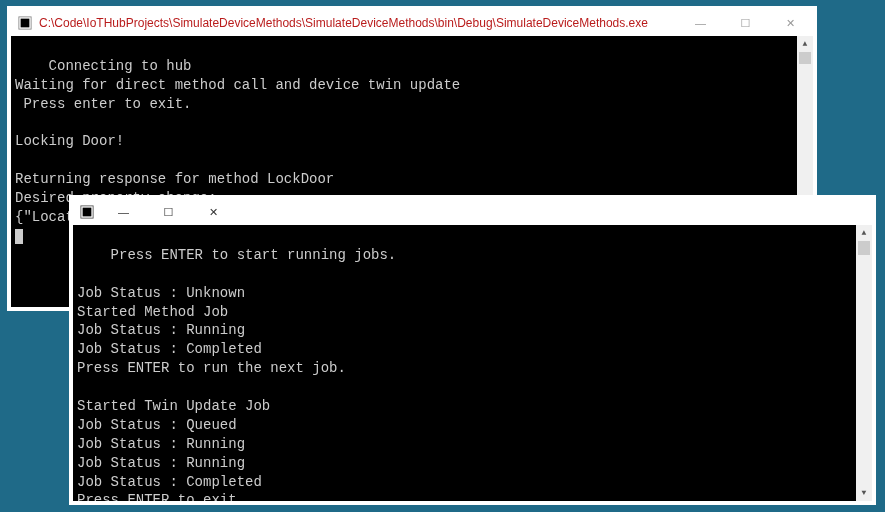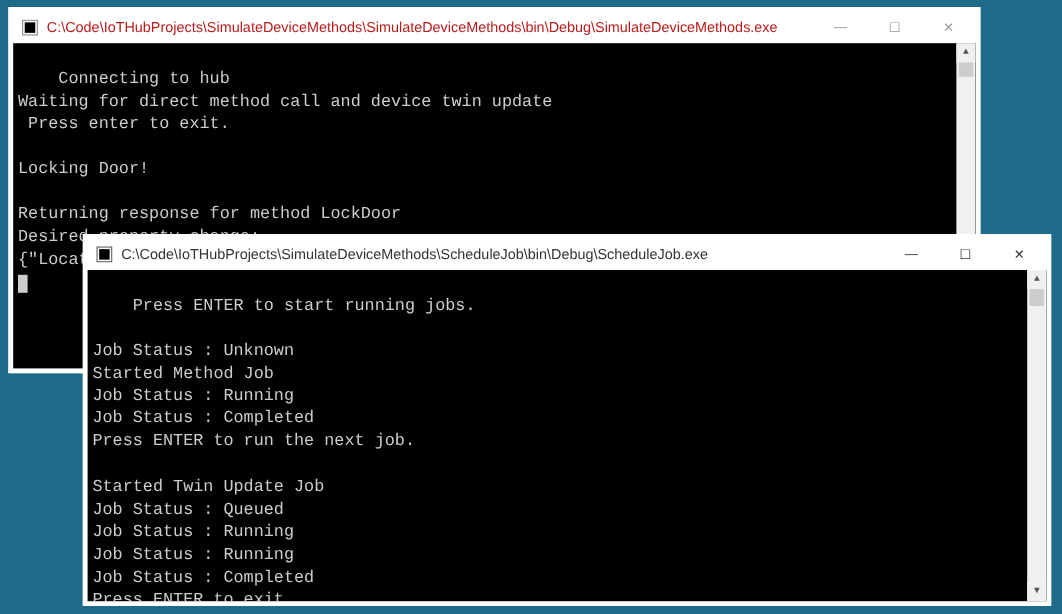--- a/index.html
+++ b/index.html
@@ -57,21 +57,20 @@
 </div>
 
 <div id="w2" class="cwin">
   <div class="tb">
     <span class="tb-icon">
       <svg viewBox="0 0 16 16">
           <rect x="1" y="1" width="14" height="14" fill="#fff" stroke="#555"></rect>
           <rect x="3" y="3" width="10" height="10" fill="#000"></rect>
         </svg>
     </span>
-    <span class="tb-title">C:\Code\IoTHubProjects\SimulateDeviceMethods\ScheduleJob\bin\Debug\ScheduleJob.exe</span>
     <div class="tb-btn">—</div>
     <div class="tb-btn">☐</div>
     <div class="tb-btn close">✕</div>
   </div>
   <div class="con">
     <span>Press ENTER to start running jobs.
 
 Job Status : Unknown
 Started Method Job
 Job Status : Running

